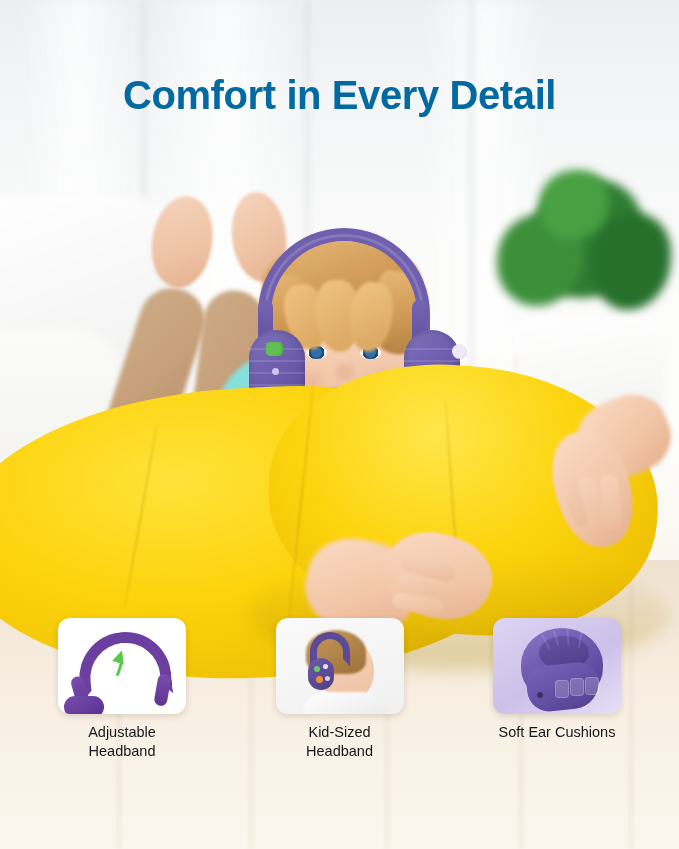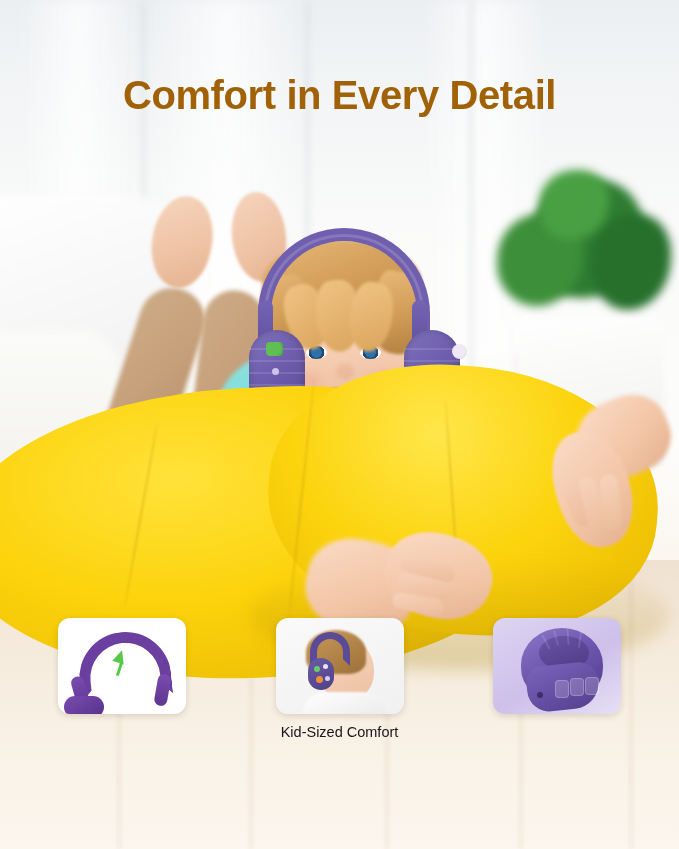--- a/index.html
+++ b/index.html
@@ -116,21 +116,21 @@
 
   .hand{position:absolute;background:linear-gradient(150deg,#fbdcc6,#f2c5a6 60%,#e3ae8c);filter:blur(1.1px);}
   .hand-r{left:556px;top:430px;width:74px;height:118px;border-radius:44% 50% 48% 46%;transform:rotate(-16deg);}
   .arm-r{left:578px;top:398px;width:92px;height:78px;border-radius:42%;transform:rotate(-22deg);filter:blur(2px);}
   .hand-l{left:384px;top:534px;width:108px;height:84px;border-radius:48% 44% 50% 46%;transform:rotate(18deg);}
   .arm-l{left:306px;top:540px;width:110px;height:92px;border-radius:44%;transform:rotate(12deg);filter:blur(2px);}
   .finger{position:absolute;background:linear-gradient(160deg,#f7d4bc,#ebbb9a);border-radius:12px;filter:blur(1.1px);}
 
   
   .headline{position:absolute;left:0;top:72px;width:679px;text-align:center;
-    font-size:40px;font-weight:bold;color:#a16207;letter-spacing:-.4px;line-height:46px;}
+    font-size:40px;font-weight:bold;color:#0369a1;letter-spacing:-.4px;line-height:46px;}
   .subtitle{position:absolute;left:0;top:132px;width:679px;text-align:center;
     font-size:19px;font-weight:normal;color:#1b1d21;line-height:26px;}
 
   
   .features{position:absolute;left:58px;top:618px;width:563px;
     display:flex;justify-content:space-between;}
   .feature{width:128px;}
   .thumb{width:128px;height:96px;border-radius:12px;overflow:hidden;position:relative;
     box-shadow:0 2px 6px rgba(80,60,20,.18);background:#fff;}
   .flabel{margin-top:9px;text-align:center;font-size:14.5px;color:#15171b;line-height:19px;}
@@ -313,47 +313,49 @@
 
     <div class="feature">
       <div class="thumb t2">
         <div class="hb"></div>
         <div class="hb-l"></div>
         <div class="hb-r"></div>
         <div class="hb-cup"></div>
         <div class="hb-arrow-tail"></div>
         <div class="hb-arrow"></div>
       </div>
+      <div class="flabel">Adjustable Headband</div>
     </div>
 
     <div class="feature">
       <div class="thumb t3">
         <div class="k-head"></div>
         <div class="k-hair"></div>
         <div class="k-band"></div>
         <div class="k-cup"></div>
         <div class="k-dot" style="left:38px;top:48px;width:6px;height:6px;background:#6fc96a;"></div>
         <div class="k-dot" style="left:47px;top:46px;width:5px;height:5px;background:#e8e2f5;"></div>
         <div class="k-dot" style="left:40px;top:58px;width:7px;height:7px;background:#ef8f3a;"></div>
         <div class="k-dot" style="left:49px;top:58px;width:5px;height:5px;background:#d9cdf0;"></div>
         <div class="k-body"></div>
       </div>
-      <div class="flabel">Kid-Sized Comfort</div>
+      <div class="flabel">Kid-Sized Headband</div>
     </div>
 
     <div class="feature">
       <div class="thumb t4">
         <div class="ec"></div>
         <div class="ec-in"></div>
         <div class="ec-side"></div>
         <div class="ec-rib" style="left:52px;top:16px;transform:rotate(-28deg);"></div>
         <div class="ec-rib" style="left:62px;top:12px;transform:rotate(-16deg);"></div>
         <div class="ec-rib" style="left:74px;top:11px;transform:rotate(-4deg);"></div>
         <div class="ec-rib" style="left:86px;top:14px;transform:rotate(8deg);"></div>
         <div class="ec-btn" style="left:62px;top:62px;"></div>
         <div class="ec-btn" style="left:77px;top:60px;"></div>
         <div class="ec-btn" style="left:92px;top:59px;"></div>
         <div class="ec-port"></div>
       </div>
+      <div class="flabel">Soft Ear Cushions</div>
     </div>
 
   </div>
 </div>
 
 </body></html>

